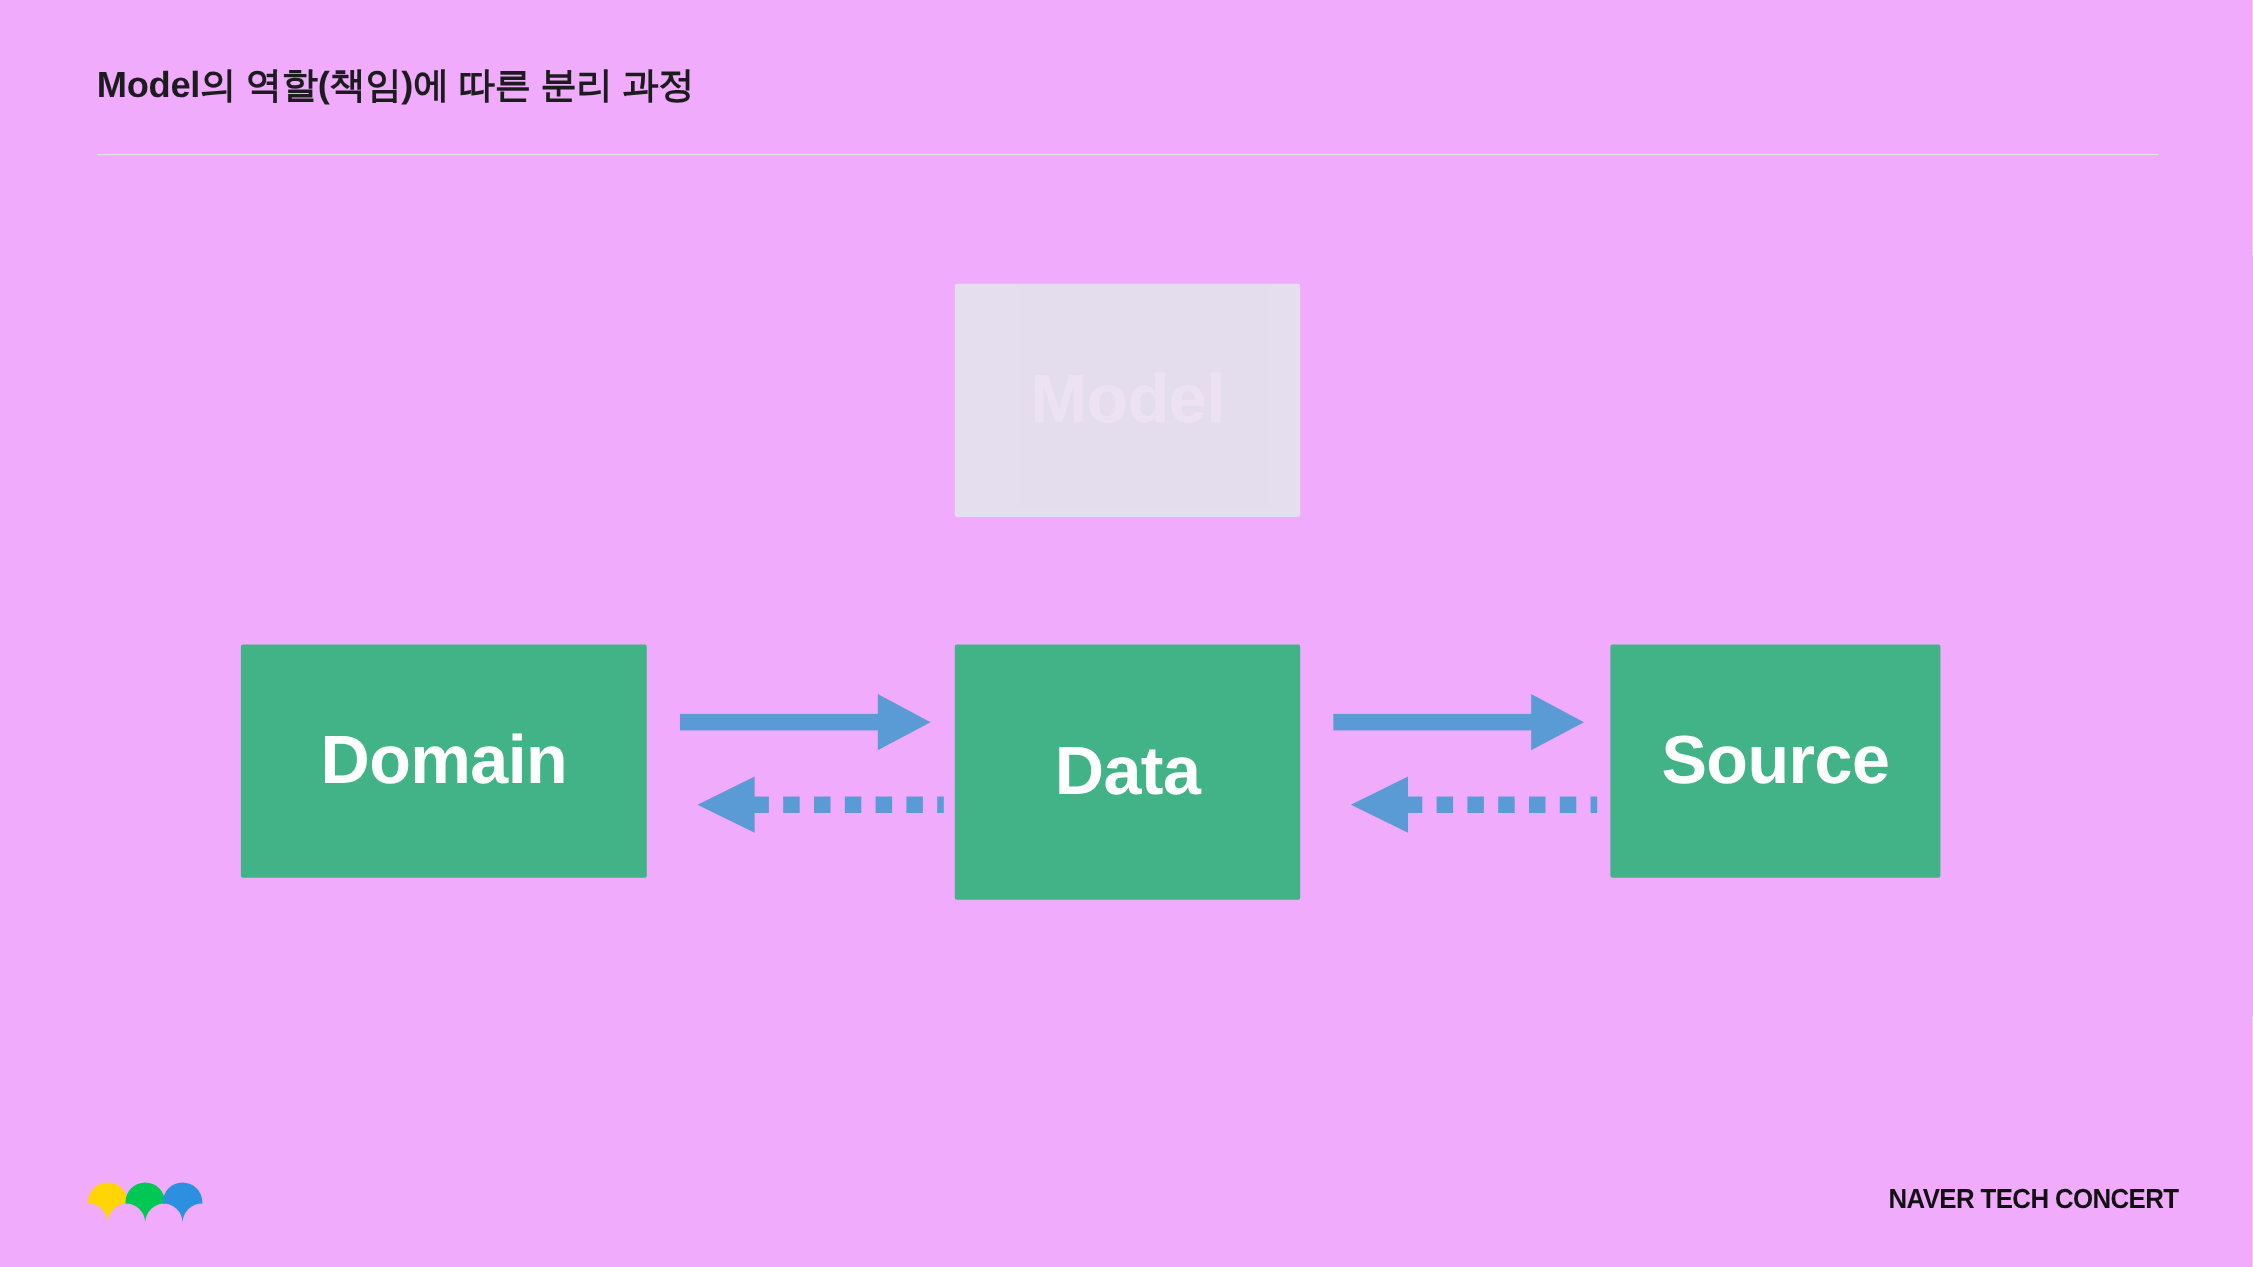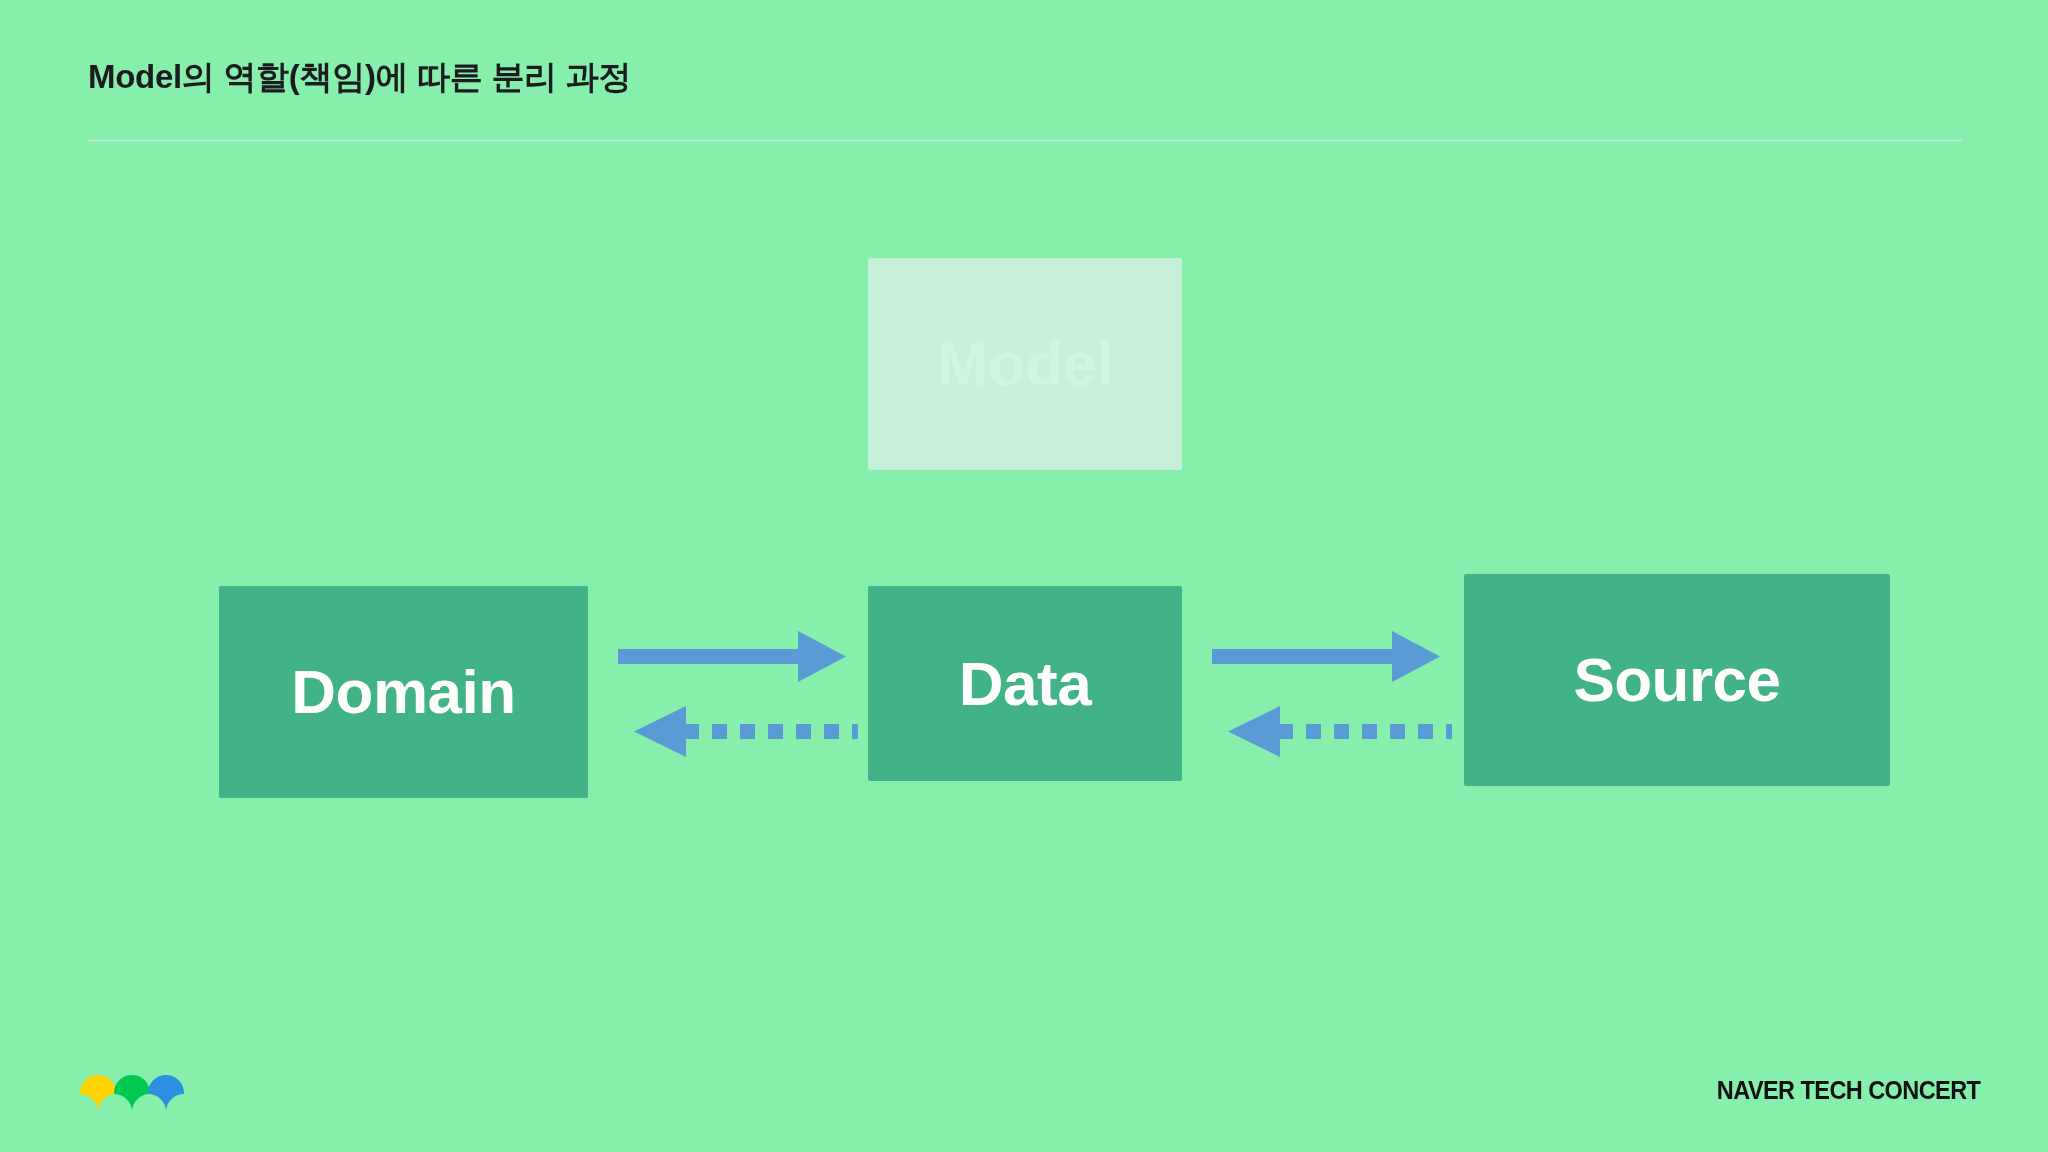--- a/index.html
+++ b/index.html
@@ -8,21 +8,21 @@
     padding: 0;
     background: #ffffff;
   }
   body {
     font-family: "Liberation Sans", "DejaVu Sans", sans-serif;
   }
   #slide {
     position: relative;
     width: 2048px;
     height: 1152px;
-    background: #86efac;
+    background: #f0abfc;
     overflow: hidden;
   }
 
   
   #slide-title {
     position: absolute;
     left: 88px;
     top: 56px;
     font-size: 33px;
     font-weight: 700;
@@ -76,27 +76,27 @@
     left: 219px;
     top: 586px;
     width: 369px;
     height: 212px;
     background: #41b387;
   }
   #box-data {
     left: 868px;
     top: 586px;
     width: 314px;
-    height: 195px;
+    height: 232px;
     background: #41b387;
   }
   #box-source {
     left: 1464px;
-    top: 574px;
-    width: 426px;
+    top: 586px;
+    width: 300px;
     height: 212px;
     background: #41b387;
   }
   #box-domain .box-label,
   #box-data .box-label,
   #box-source .box-label {
     color: #ffffff;
   }
 
   

